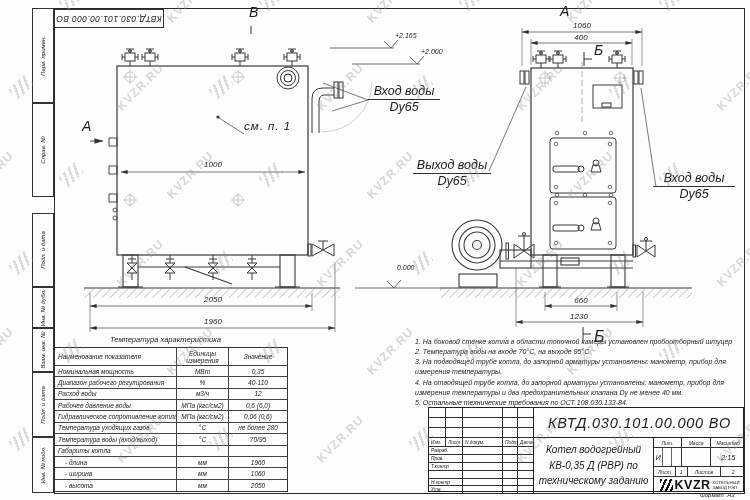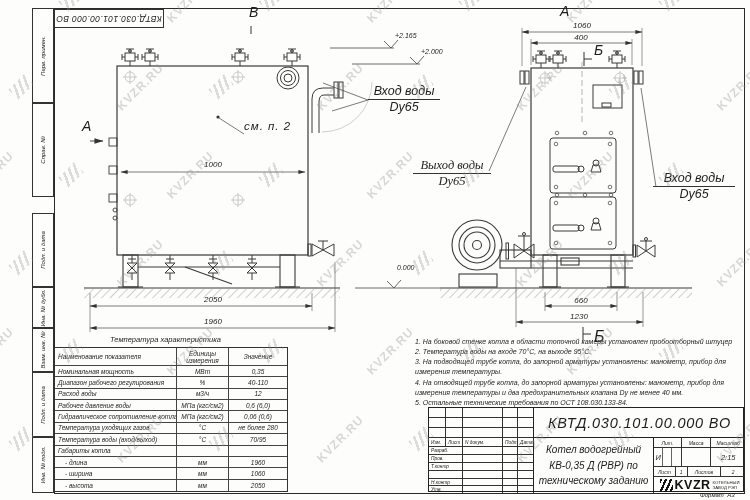--- a/index.html
+++ b/index.html
@@ -334,39 +334,39 @@
   </div>
   <div class="stamp-top">
     <span>КВТД.030.101.00.000  ВО</span>
   </div>
 
   <div class="sec" style="left:82px;top:118px;">А</div>
   <div class="sec" style="left:249px;top:4px;">В</div>
   <div class="sec" style="left:560px;top:3px;">А</div>
   <div class="sec" style="left:594px;top:42px;">Б</div>
   <div class="sec big" style="left:594px;top:328px;">Б</div>
-  <div class="seenote" style="left:244px;top:120px;">см. п. 2</div>
+  <div class="seenote" style="left:244px;top:120px;">см. п. 1</div>
 
   <div class="dim" style="left:213px;top:160px;">1000</div>
   <div class="dim" style="left:213px;top:295px;">2050</div>
   <div class="dim" style="left:213px;top:317px;">1960</div>
   <div class="dim" style="left:582px;top:21px;">1060</div>
   <div class="dim" style="left:581px;top:33px;">400</div>
   <div class="dim" style="left:581px;top:296px;">660</div>
   <div class="dim" style="left:579px;top:312px;">1230</div>
 
   <div class="elev" style="left:395px;top:32px;">+2.165</div>
   <div class="elev" style="left:421px;top:48px;">+2.000</div>
   <div class="elev" style="left:397px;top:264px;">0.000</div>
 
   <div class="pipe" style="left:368px;top:84px;width:72px;">
     <span class="l1">Вход воды</span>
     <span class="l2">Dy65</span>
   </div>
-  <div class="pipe" style="left:413px;top:158px;width:78px;font-family:Liberation Serif, serif;">
+  <div class="pipe" style="left:413px;top:158px;width:78px;">
     <span class="l1">Выход воды</span>
     <span class="l2">Dy65</span>
   </div>
   <div class="pipe" style="left:653px;top:171px;width:82px;">
     <span class="l1">Вход воды</span>
     <span class="l2">Dy65</span>
   </div>
 
   <div class="spec-title">Температура характеристика</div>
   <div class="spec">

